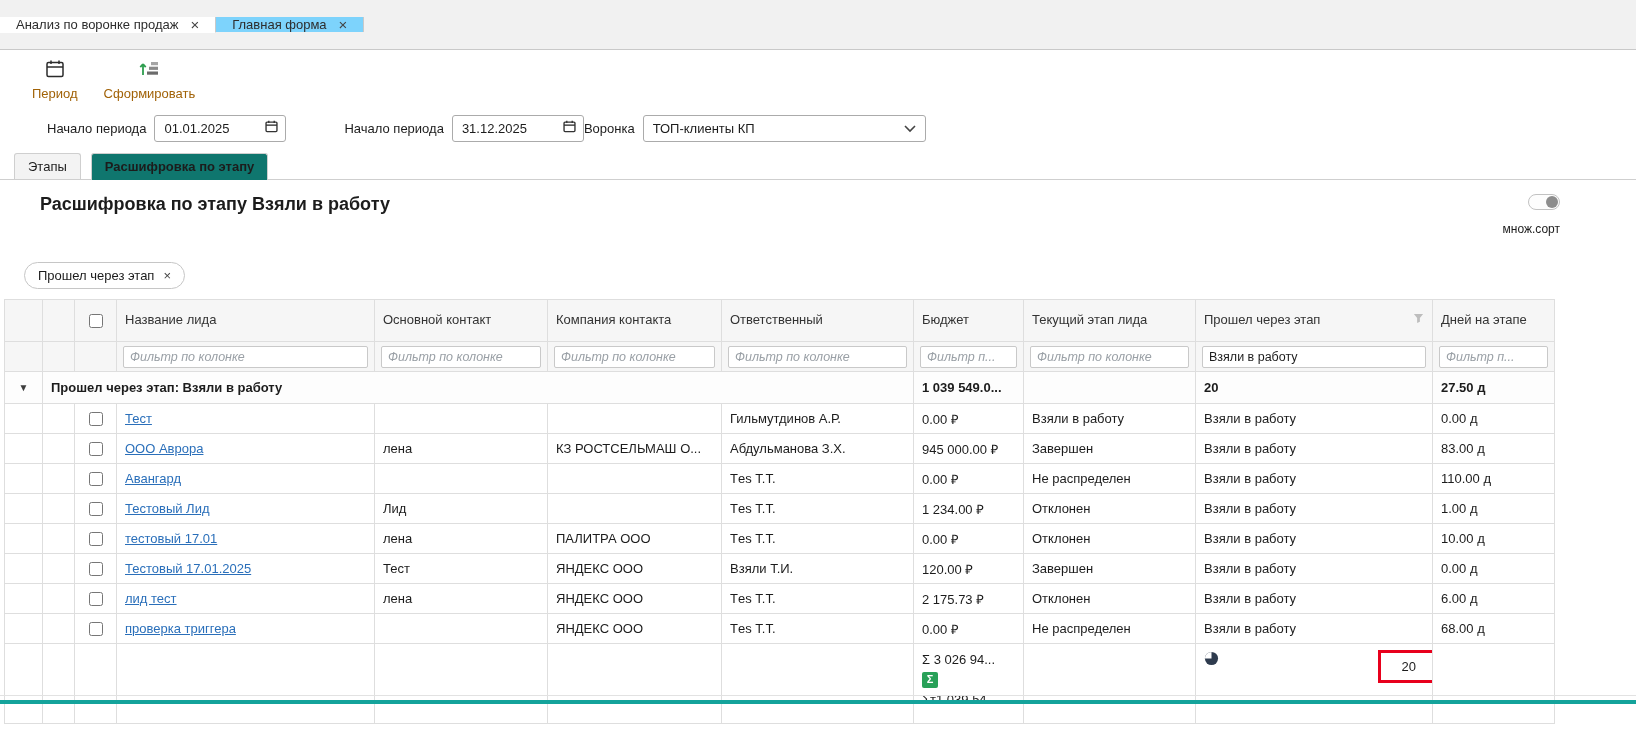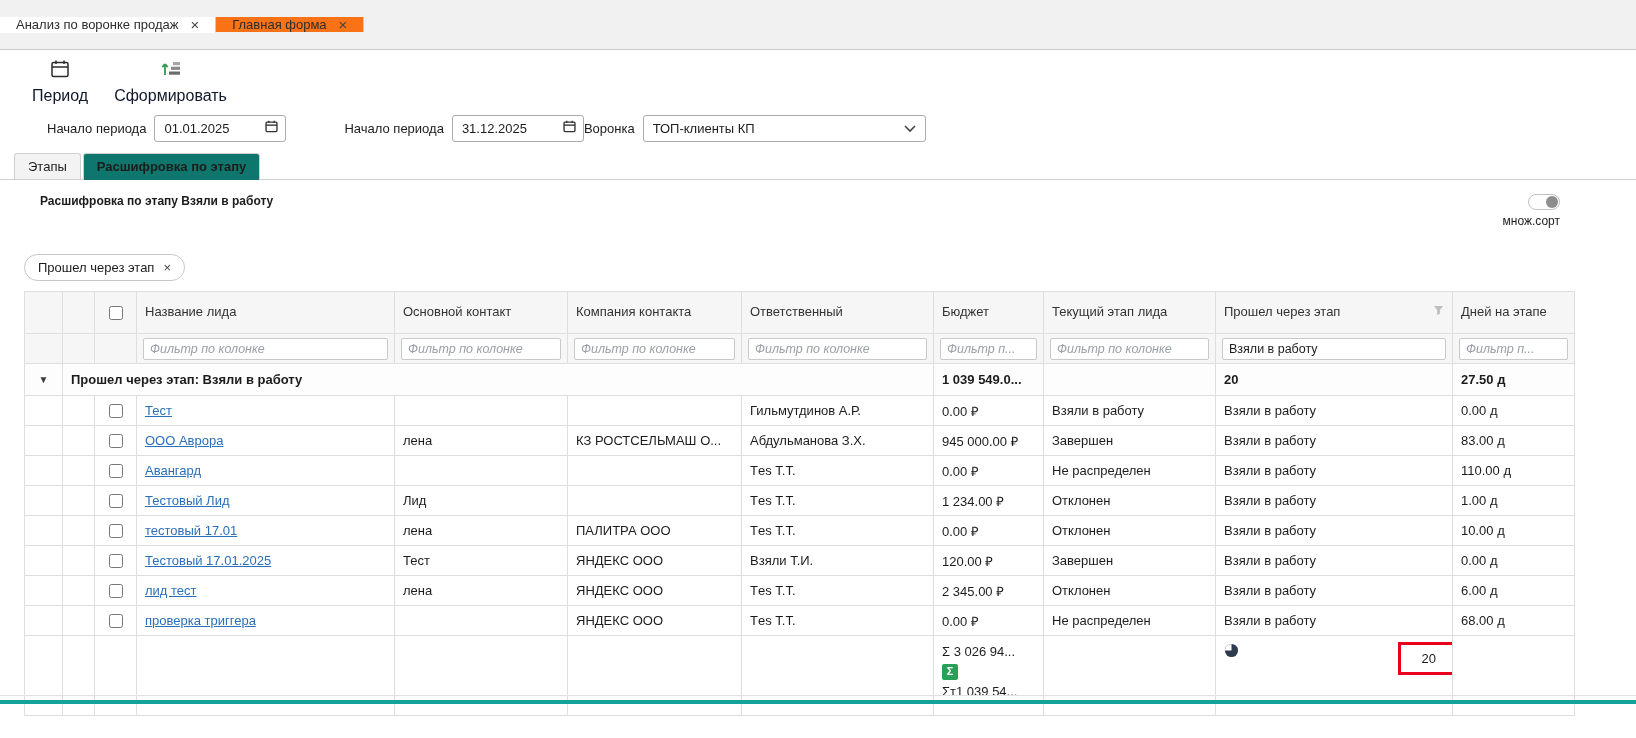--- a/index.html
+++ b/index.html
@@ -21,21 +21,21 @@
     background: #f1f1f1;
     border-bottom: 1px solid #c9c9c9;
     display: flex;
     align-items: center;
   }
   .wtab {
     display: flex;
     align-items: center;
     gap: 12px;
     padding: 0 16px;
-    background: #f97316;
+    background: #7dd3fc;
     border-right: 1px solid #c9c9c9;
     color: #2d2d2d;
     cursor: pointer;
   }
   .wtab.active {
     background: #ffffff;
     margin-bottom: -1px;
     border-bottom: 1px solid #ffffff;
   }
   .wtab .close {
@@ -51,22 +51,22 @@
     align-items: flex-start;
     padding: 5px 0 0 26px;
     gap: 14px;
   }
   .tool-btn {
     display: flex;
     flex-direction: column;
     align-items: center;
     gap: 3px;
     padding: 3px 6px;
-    color: #0f172a;
-    font-size: 16px;
+    color: #a16207;
+    font-size: 13px;
     cursor: pointer;
     border-radius: 3px;
   }
 
   
   .form-row {
     height: 44px;
     display: flex;
     align-items: center;
     padding-left: 47px;
@@ -104,70 +104,70 @@
     padding-left: 14px;
     border-bottom: 1px solid #cfcfcf;
     height: 30px;
   }
   .subtab {
     padding: 5px 13px;
     border: 1px solid #cfcfcf;
     border-bottom: none;
     border-radius: 3px 3px 0 0;
     background: #f3f3f3;
-    margin-right: 2px;
+    margin-right: 10px;
     cursor: pointer;
   }
   .subtab.active {
     background: #0f766e;
     font-weight: bold;
     margin-bottom: -1px;
     padding-bottom: 6px;
   }
 
   
   .panel-header {
     display: flex;
     justify-content: space-between;
     align-items: flex-start;
     padding: 14px 76px 0 40px;
   }
-  .panel-title { font-weight: bold; font-size: 12px; }
+  .panel-title { font-weight: bold; font-size: 18px; }
   .multisort { display: flex; flex-direction: column; align-items: flex-end; }
   .toggle {
     width: 32px; height: 16px;
     border: 1px solid #c2c2c2;
     border-radius: 9px;
     background: #fdfdfd;
     position: relative;
     cursor: pointer;
   }
   .toggle .knob {
     position: absolute; right: 1px; top: 1px;
     width: 12px; height: 12px;
     border-radius: 50%;
     background: #8d8d8d;
   }
-  .multisort-label { font-size: 12px; margin-top: 4px; }
+  .multisort-label { font-size: 12px; margin-top: 12px; }
 
   .chip-row { padding: 26px 0 10px 24px; }
   .chip {
     display: inline-flex;
     align-items: center;
     gap: 9px;
     border: 1px solid #c6c6c6;
     border-radius: 14px;
     padding: 5px 13px;
     background: #fff;
     cursor: pointer;
   }
   .chip .close { color: #444; font-size: 13px; line-height: 1; }
 
   
-  .table-wrap { padding-left: 24px; }
+  .table-wrap { padding-left: 4px; }
   table.grid {
     border-collapse: collapse;
     table-layout: fixed;
     width: 1550px;
     border: 1px solid #cfcfcf;
   }
   table.grid th, table.grid td {
     border: 1px solid #dedede;
     padding: 0 8px;
     overflow: hidden;
@@ -501,21 +501,21 @@
   </tr>
 
   <tr class="data-row">
     <td></td>
           <td></td>
     <td class="c-check"><input type="checkbox" style=""></td>
     <td><a class="lead-link">лид тест</a></td>
     <td>лена</td>
     <td>ЯНДЕКС ООО</td>
     <td>Тes Т.Т.</td>
-    <td>2 345.00 ₽</td>
+    <td>2 175.73 ₽</td>
     <td>Отклонен</td>
     <td>Взяли в работу</td>
     <td>6.00 д</td>
   </tr>
 
   <tr class="data-row">
     <td></td>
           <td></td>
     <td class="c-check"><input type="checkbox" style=""></td>
     <td><a class="lead-link">проверка триггера</a></td>

